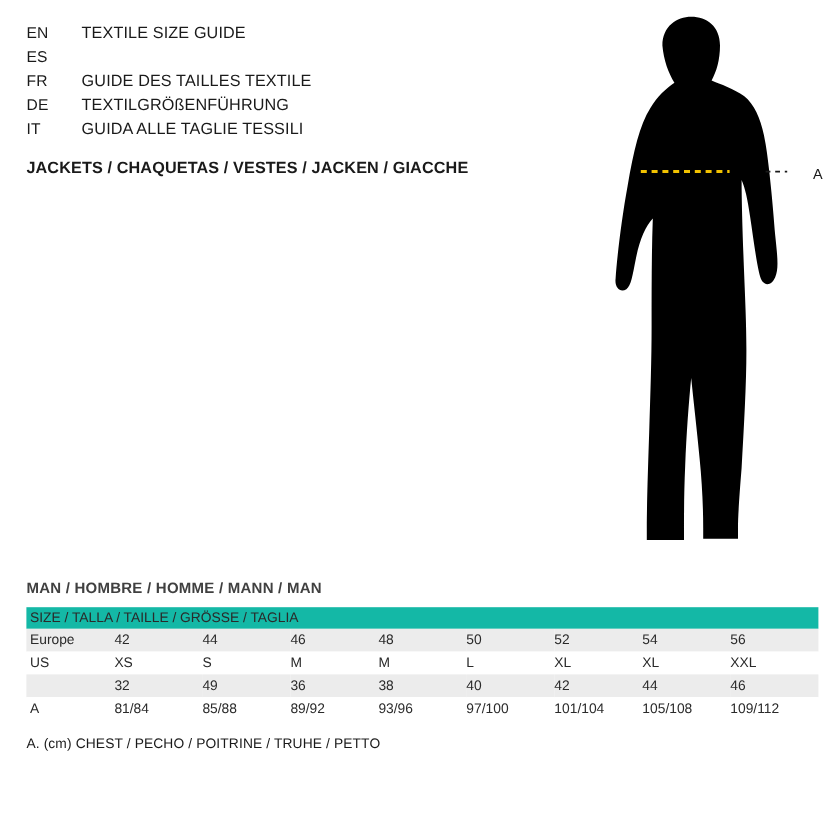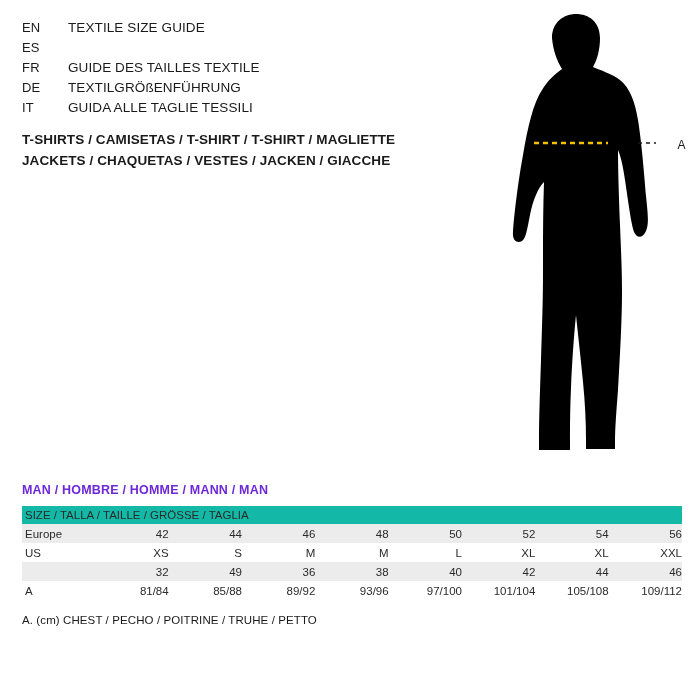--- a/index.html
+++ b/index.html
@@ -86,34 +86,34 @@
   .table-area {
     position: absolute;
     left: 22px;
     top: 483px;
     width: 660px;
   }
   .man-title {
     font-size: 12.5px;
     font-weight: bold;
     letter-spacing: 0.2px;
-    color: #6d28d9;
+    color: #404040;
     margin-bottom: 9px;
   }
   table.size-table {
     border-collapse: collapse;
     width: 660px;
     table-layout: fixed;
   }
   table.size-table td {
     font-size: 11.5px;
     color: #2a2a2a;
     height: 19px;
     padding: 0;
-    text-align: right;
+    text-align: left;
     vertical-align: middle;
   }
   table.size-table td.rowlabel {
     text-align: left;
     padding-left: 3px;
     width: 92px;
   }
   tr.header-row td {
     background: #14b8a6;
     text-align: left;
@@ -155,21 +155,20 @@
       <span class="lang-code">DE</span>
       <span class="lang-text">TEXTILGRÖßENFÜHRUNG</span>
     </div>
     <div class="lang-row">
       <span class="lang-code">IT</span>
       <span class="lang-text">GUIDA ALLE TAGLIE TESSILI</span>
     </div>
   </div>
 
   <div class="category-block">
-    <div class="category-line">T-SHIRTS / CAMISETAS / T-SHIRT / T-SHIRT / MAGLIETTE</div>
     <div class="category-line">JACKETS / CHAQUETAS / VESTES / JACKEN / GIACCHE</div>
   </div>
 
   <div class="figure-wrap">
     <svg width="230" height="460" viewBox="0 0 230 460">
       <path fill="#000000" d="
         M 92 28
         C 92 12, 104 4, 116 4
         C 129 4, 140 12, 140 28
         C 140 40, 137 50, 133 57

